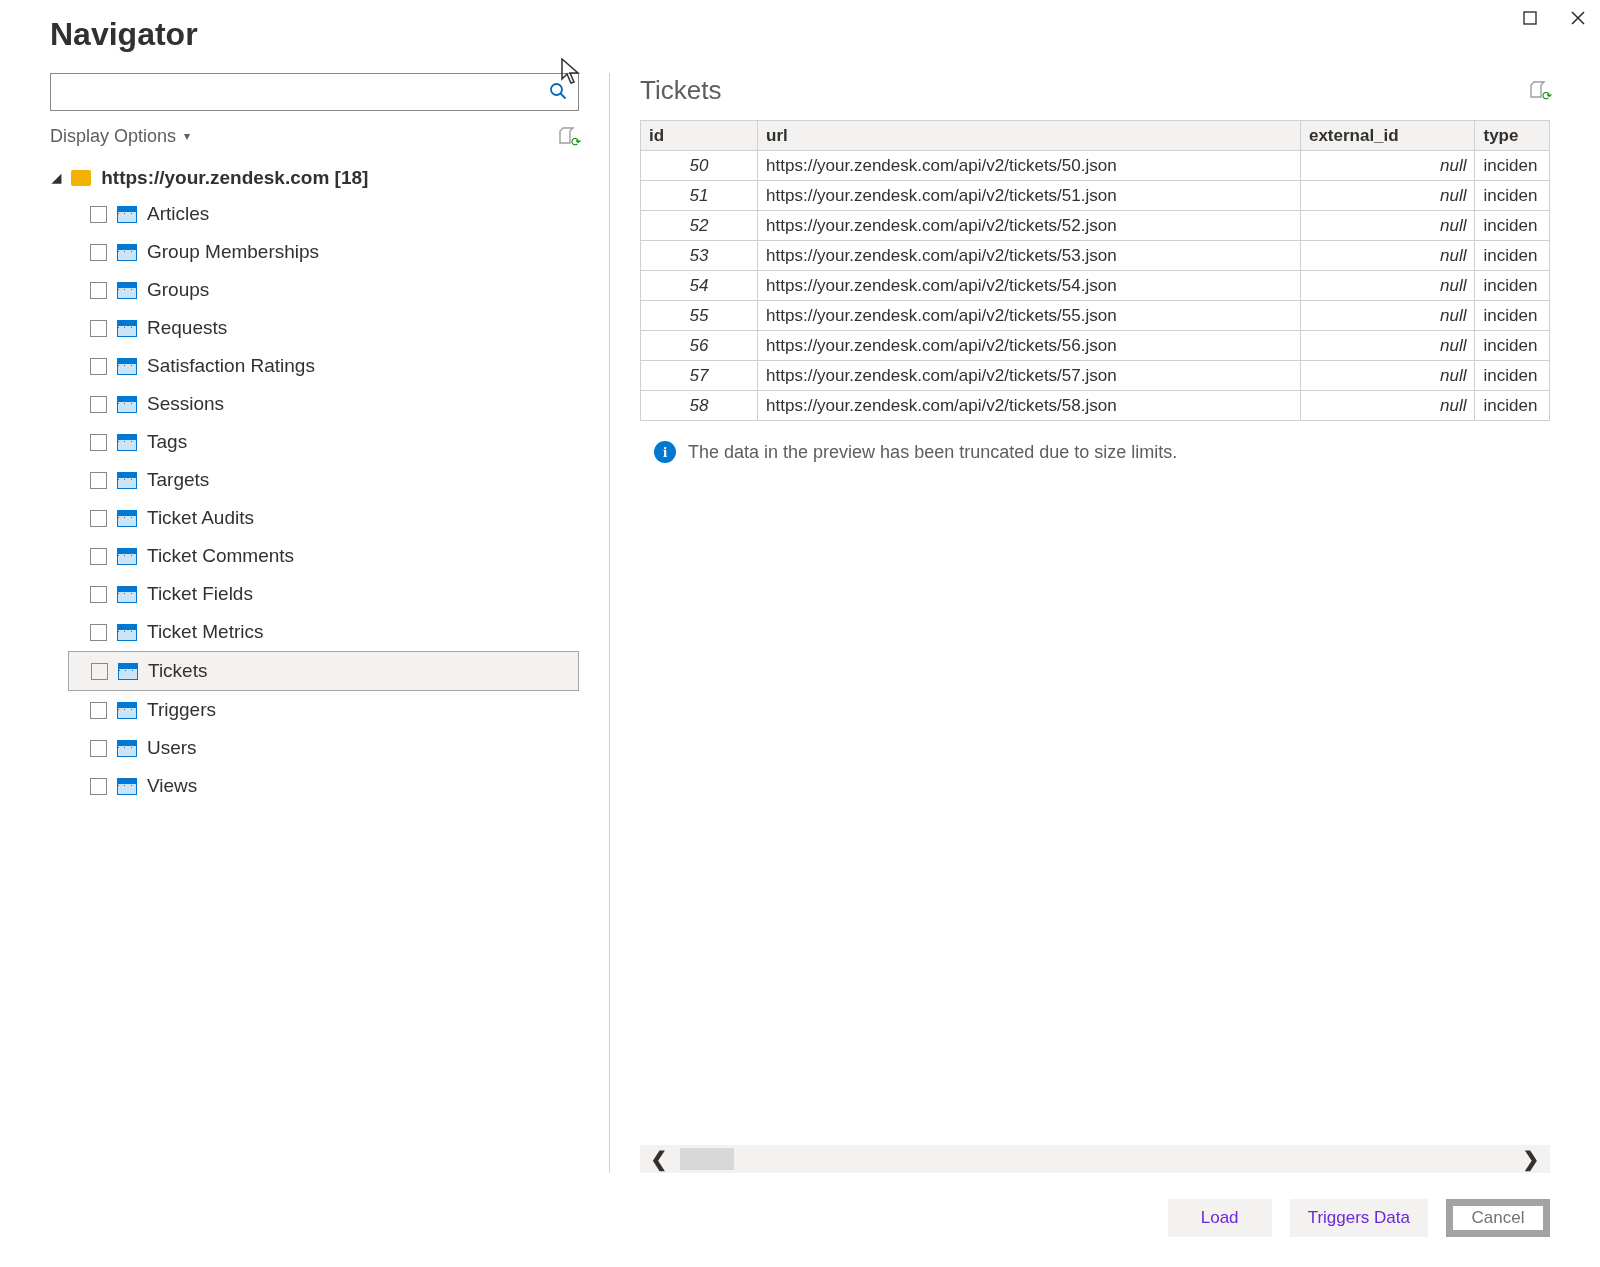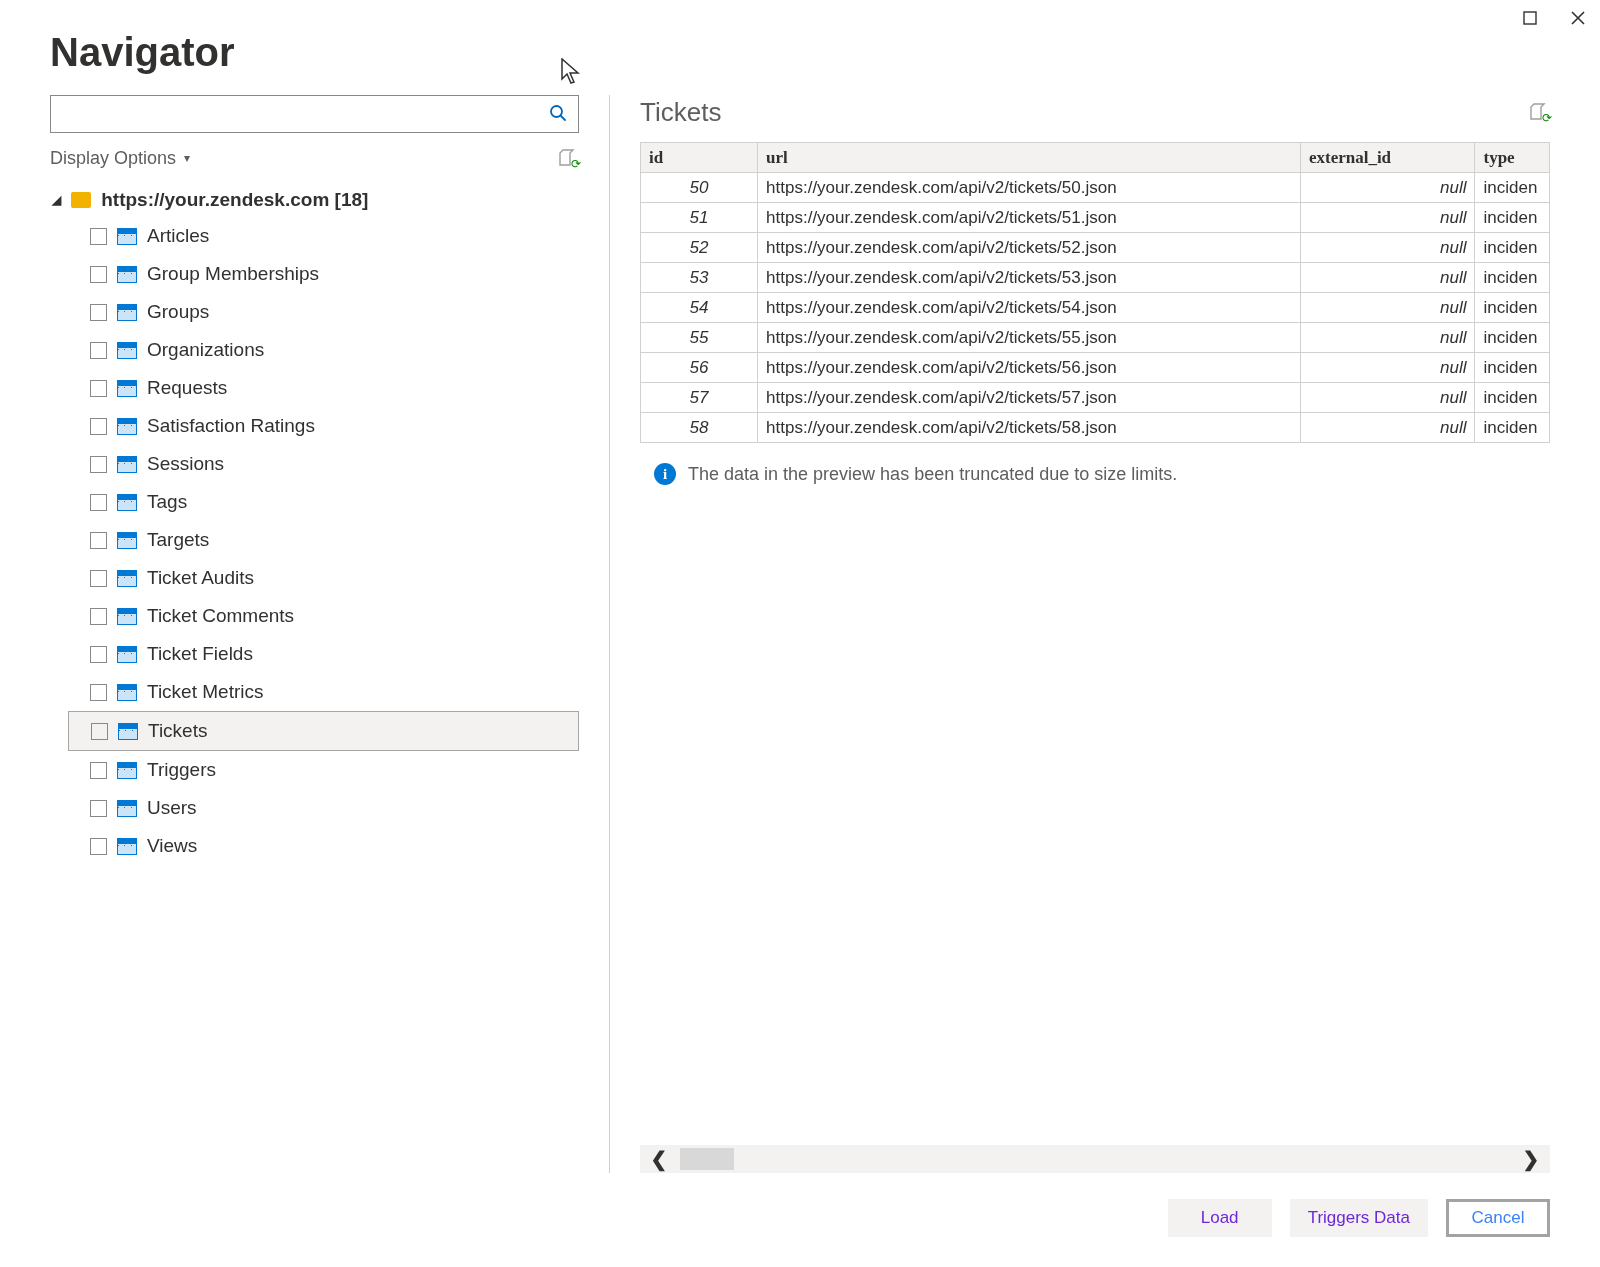--- a/index.html
+++ b/index.html
@@ -26,22 +26,22 @@
   .wc svg { width:16px; height:16px; }
 
   .page {
     display:flex;
     flex-direction:column;
     height:100%;
     padding: 0 50px 30px 50px;
   }
   h1.title {
     font-weight:600;
-    font-size: 40px;
-    margin: 30px 0 20px 0;
+    font-size: 32px;
+    margin: 16px 0 20px 0;
     color:#323130;
   }
 
   .body {
     display:flex;
     flex:1;
     min-height:0;
     gap: 30px;
   }
 
@@ -149,21 +149,20 @@
     height: 30px;
     white-space:nowrap;
     overflow:hidden;
     text-overflow: clip;
   }
   table.grid th {
     background:#f3f2f1;
     font-weight:600;
     text-align:left;
     color:#323130;
-    font-family:Liberation Serif, serif;
   }
   col.c-id   { width: 110px; }
   col.c-url  { width: 510px; }
   col.c-ext  { width: 164px; }
   col.c-type { width: 70px; }
   td.num { text-align:center; font-style:italic; }
   td.ext { text-align:right; font-style:italic; }
   .info-row {
     display:flex;
     align-items:center;
@@ -202,21 +201,21 @@
   .btn {
     min-width:104px;
     height:38px;
     padding: 0 18px;
     border:none;
     font-size:17px;
     font-family:inherit;
     cursor:pointer;
   }
   .btn.ghost { background:#f3f2f1; color:#6d28d9; }
-  .btn.outline { background:#fff; border:3px solid #a3a3a3; color:#3b82f6;}
+  .btn.outline { background:#fff; border:7px solid #a3a3a3; color:#737373;}
 
   .cursor {
     position:absolute;
     left:560px;
     top:58px;
     width:22px;height:28px;
     pointer-events:none;
   }
 </style>
 </head>
@@ -278,25 +277,20 @@
             </div>
             <div class="tree-item">
               <span class="chk"></span>
               <span class="table-icon"></span>
               <span>Group Memberships</span>
             </div>
             <div class="tree-item">
               <span class="chk"></span>
               <span class="table-icon"></span>
               <span>Groups</span>
-            </div>
-            <div class="tree-item">
-              <span class="chk"></span>
-              <span class="table-icon"></span>
-              <span>Organizations</span>
             </div>
             <div class="tree-item">
               <span class="chk"></span>
               <span class="table-icon"></span>
               <span>Requests</span>
             </div>
             <div class="tree-item">
               <span class="chk"></span>
               <span class="table-icon"></span>
               <span>Satisfaction Ratings</span>

